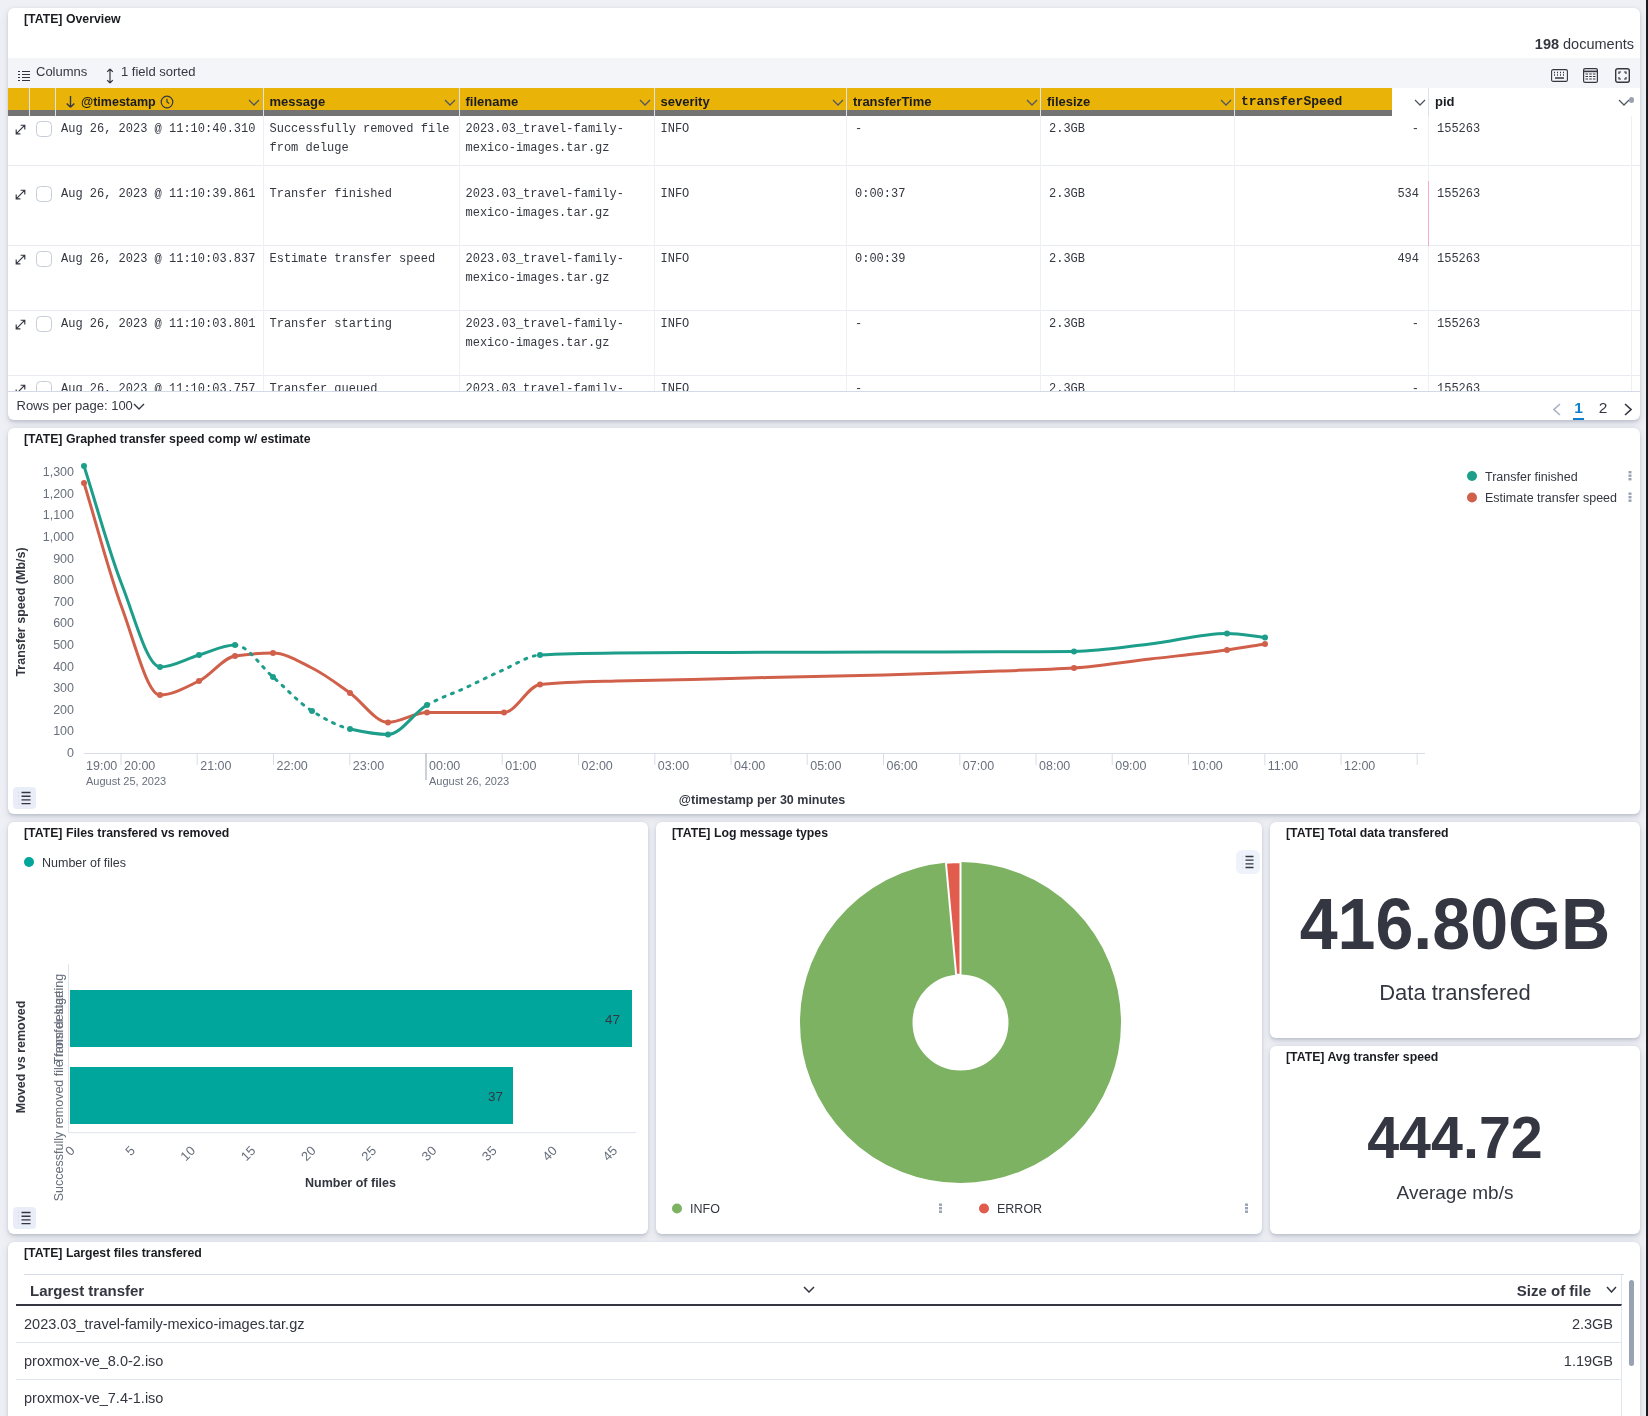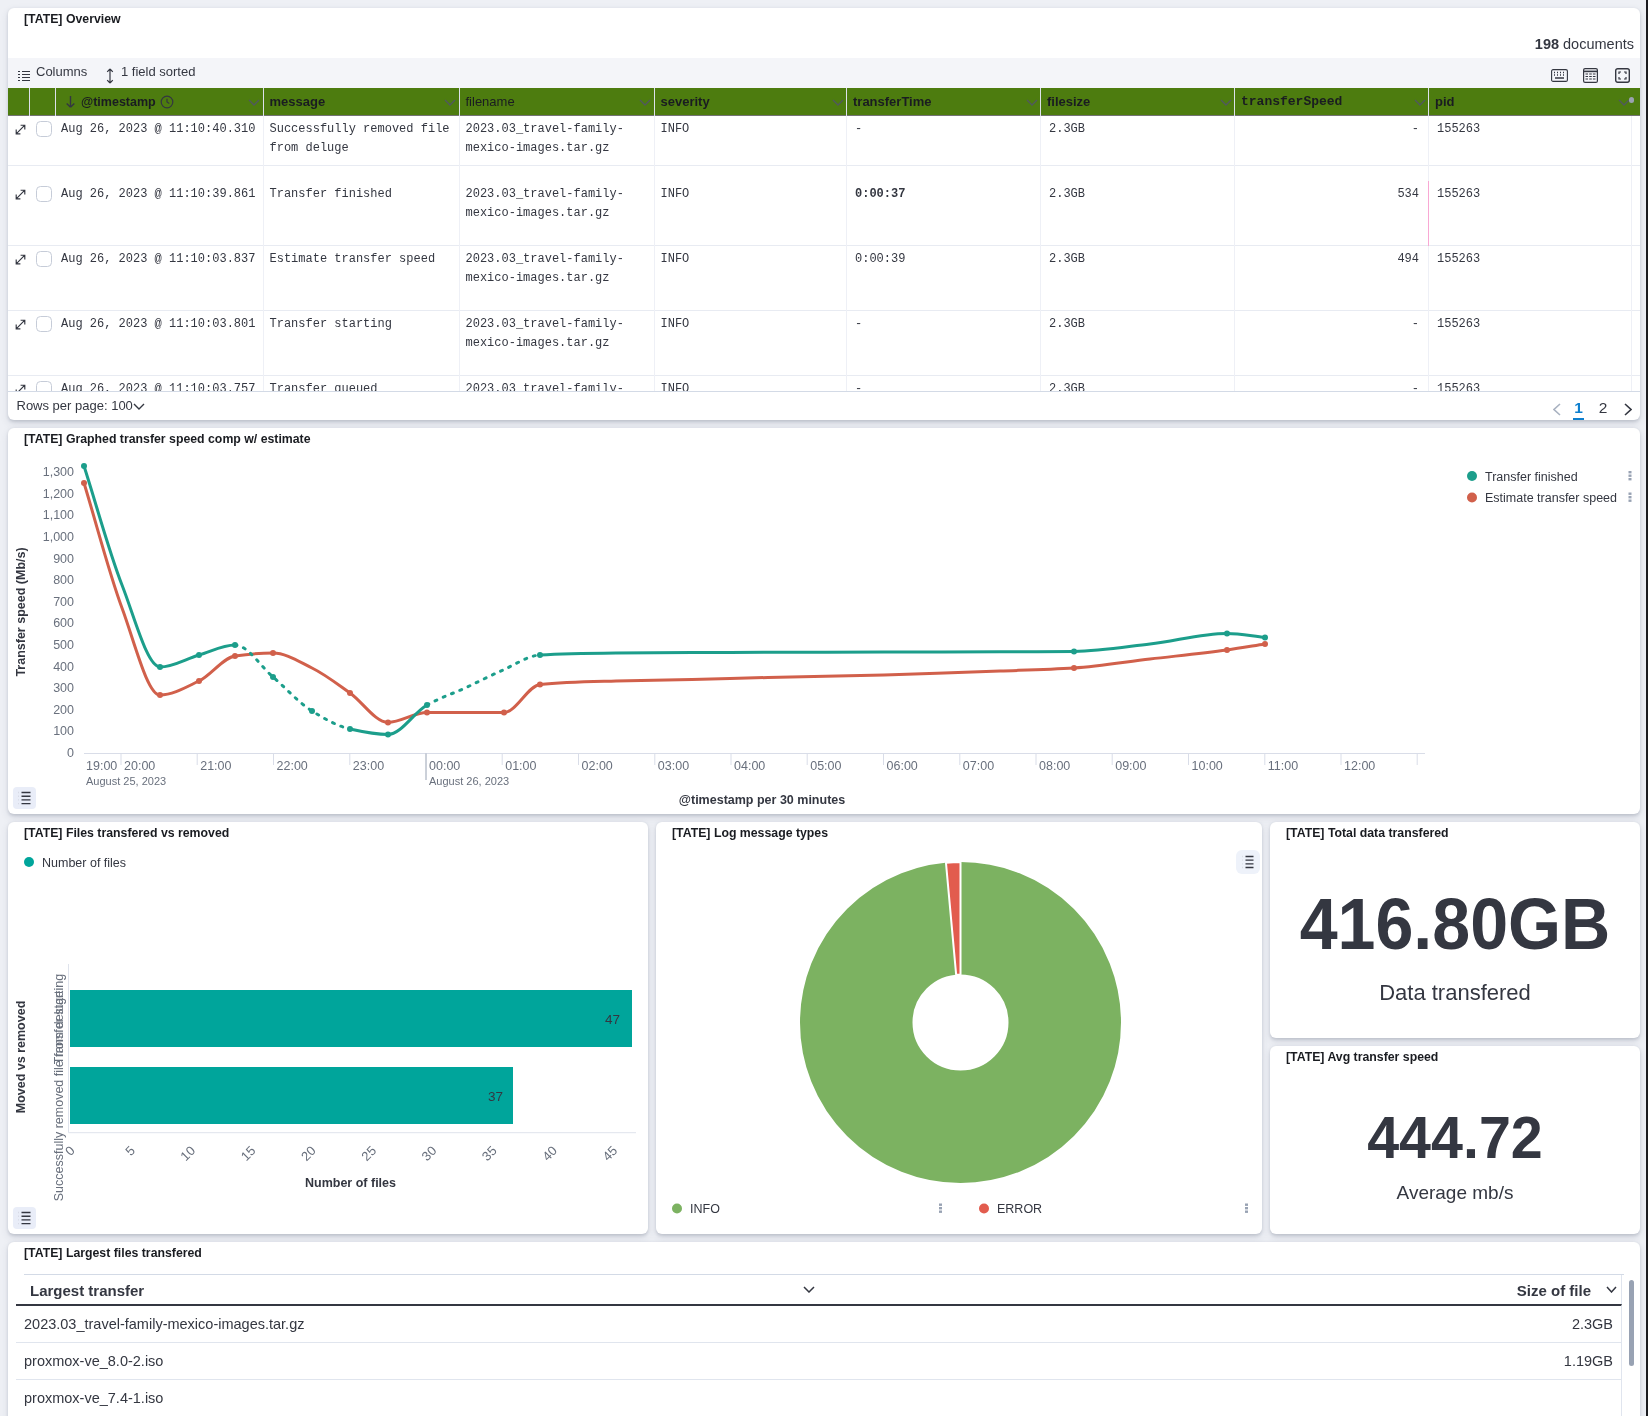--- a/index.html
+++ b/index.html
@@ -35,21 +35,21 @@
       <path d="M0.6 3.4h13.8" stroke-width="1.6"></path>
       <path d="M2.5 6h2.5M6.2 6h2.6M9.9 6h2.6M2.5 8.5h2.5M6.2 8.5h2.6M9.9 8.5h2.6M2.5 11h2.5M6.2 11h2.6M9.9 11h2.6"></path>
     </svg>
     <svg class="abs" style="left:1607px; top:10px;" width="15" height="15" viewBox="0 0 15 15" fill="none" stroke="#343741" stroke-width="1.4">
       <rect x="0.7" y="0.7" width="13.6" height="13.6" rx="2"></rect>
       <path d="M6 4H4v2M9 4h2v2M6 11H4V9M9 11h2V9" stroke-width="1.2"></path>
     </svg>
   </div>
 
   <div class="abs" id="grid" style="left:0; top:80px; width:1632px; height:303px; overflow:hidden; font-size:12px;">
-      <div style="position:absolute;left:0;top:0;width:1632px;height:28px;background:#4d7c0f;border-bottom:1px solid #737373;">
+      <div style="position:absolute;left:0;top:0;width:1384px;height:28px;background:#eab308;border-bottom:6px solid #737373;">
         <div style="position:absolute;left:0px;top:0;width:22px;height:28px;border-right:1px solid #dde1ec;"></div>
         <div style="position:absolute;left:22px;top:0;width:26px;height:28px;border-right:1px solid #dde1ec;"></div>
         <div style="position:absolute;left:48px;top:0;width:207.5px;height:28px;border-right:1px solid #dde1ec;">
           <svg style="position:absolute;left:8px;top:7px;" width="13" height="14" viewBox="0 0 13 14" fill="none" stroke="#343741" stroke-width="1.4">
             <path d="M6.5 1v11.3M6.5 12.3L2.7 8.5M6.5 12.3l3.8-3.8"></path>
           </svg>
           <div style="position:absolute;left:25px;top:6.5px;font-weight:700;color:#1a1c21;font-size:12.5px;">@timestamp</div>
           <svg style="position:absolute;left:104px;top:7px;" width="14" height="14" viewBox="0 0 14 14" fill="none" stroke="#343741" stroke-width="1.2">
             <circle cx="7" cy="7" r="5.8"></circle>
             <path d="M7 3.8V7l2.3 1.4"></path>
@@ -58,21 +58,21 @@
             <path d="M1 1l5 5 5-5"></path>
           </svg>
         </div>
         <div style="position:absolute;left:255.5px;top:0;width:196.0px;height:28px;border-right:1px solid #dde1ec;">
           <div style="position:absolute;left:6px;top:6px;font-weight:700;color:#1a1c21;font-size:13px;">message</div>
           <svg style="position:absolute;right:2.5px;top:11px;" width="12" height="7" viewBox="0 0 12 7" fill="none" stroke="#515761" stroke-width="1.3">
             <path d="M1 1l5 5 5-5"></path>
           </svg>
         </div>
         <div style="position:absolute;left:451.5px;top:0;width:195.0px;height:28px;border-right:1px solid #dde1ec;">
-          <div style="position:absolute;left:6px;top:6px;font-weight:400;color:#1a1c21;font-size:13px;">filename</div>
+          <div style="position:absolute;left:6px;top:6px;font-weight:700;color:#1a1c21;font-size:13px;">filename</div>
           <svg style="position:absolute;right:2.5px;top:11px;" width="12" height="7" viewBox="0 0 12 7" fill="none" stroke="#515761" stroke-width="1.3">
             <path d="M1 1l5 5 5-5"></path>
           </svg>
         </div>
         <div style="position:absolute;left:646.5px;top:0;width:192.5px;height:28px;border-right:1px solid #dde1ec;">
           <div style="position:absolute;left:6px;top:6px;font-weight:700;color:#1a1c21;font-size:13px;">severity</div>
           <svg style="position:absolute;right:2.5px;top:11px;" width="12" height="7" viewBox="0 0 12 7" fill="none" stroke="#515761" stroke-width="1.3">
             <path d="M1 1l5 5 5-5"></path>
           </svg>
         </div>
@@ -142,21 +142,21 @@
         <div style="position:absolute;left:255.5px;top:0;width:196.0px;height:65px;border-right:1px solid #eef0f6;">
           <div style="position:absolute;left:6px;right:1px;top:4px;font-family:'Liberation Mono',monospace;font-size:12px;line-height:19.3px;color:#343741;">Transfer finished</div>
         </div>
         <div style="position:absolute;left:451.5px;top:0;width:195.0px;height:65px;border-right:1px solid #eef0f6;">
           <div style="position:absolute;left:6px;right:1px;top:4px;font-family:'Liberation Mono',monospace;font-size:12px;line-height:19.3px;color:#343741;">2023.03_travel-family-mexico-images.tar.gz</div>
         </div>
         <div style="position:absolute;left:646.5px;top:0;width:192.5px;height:65px;border-right:1px solid #eef0f6;">
           <div style="position:absolute;left:6px;right:1px;top:4px;font-family:'Liberation Mono',monospace;font-size:12px;line-height:19.3px;color:#343741;">INFO</div>
         </div>
         <div style="position:absolute;left:839px;top:0;width:194px;height:65px;border-right:1px solid #eef0f6;">
-          <div style="position:absolute;left:8px;right:1px;top:4px;font-family:'Liberation Mono',monospace;font-size:12px;line-height:19.3px;color:#343741;font-weight:bold;">0:00:37</div>
+          <div style="position:absolute;left:8px;right:1px;top:4px;font-family:'Liberation Mono',monospace;font-size:12px;line-height:19.3px;color:#343741;">0:00:37</div>
         </div>
         <div style="position:absolute;left:1033px;top:0;width:194px;height:65px;border-right:1px solid #eef0f6;">
           <div style="position:absolute;left:8px;right:1px;top:4px;font-family:'Liberation Mono',monospace;font-size:12px;line-height:19.3px;color:#343741;">2.3GB</div>
         </div>
         <div style="position:absolute;left:1227px;top:0;width:194px;height:65px;border-right:1px solid #f9a8d4;">
           <div style="position:absolute;left:8px;right:9px;top:4px;font-family:'Liberation Mono',monospace;font-size:12px;line-height:19.3px;color:#343741;text-align:right;">534</div>
         </div>
         <div style="position:absolute;left:1421px;top:0;width:203px;height:65px;border-right:1px solid #eef0f6;">
           <div style="position:absolute;left:8px;right:1px;top:4px;font-family:'Liberation Mono',monospace;font-size:12px;line-height:19.3px;color:#343741;">155263</div>
         </div>

